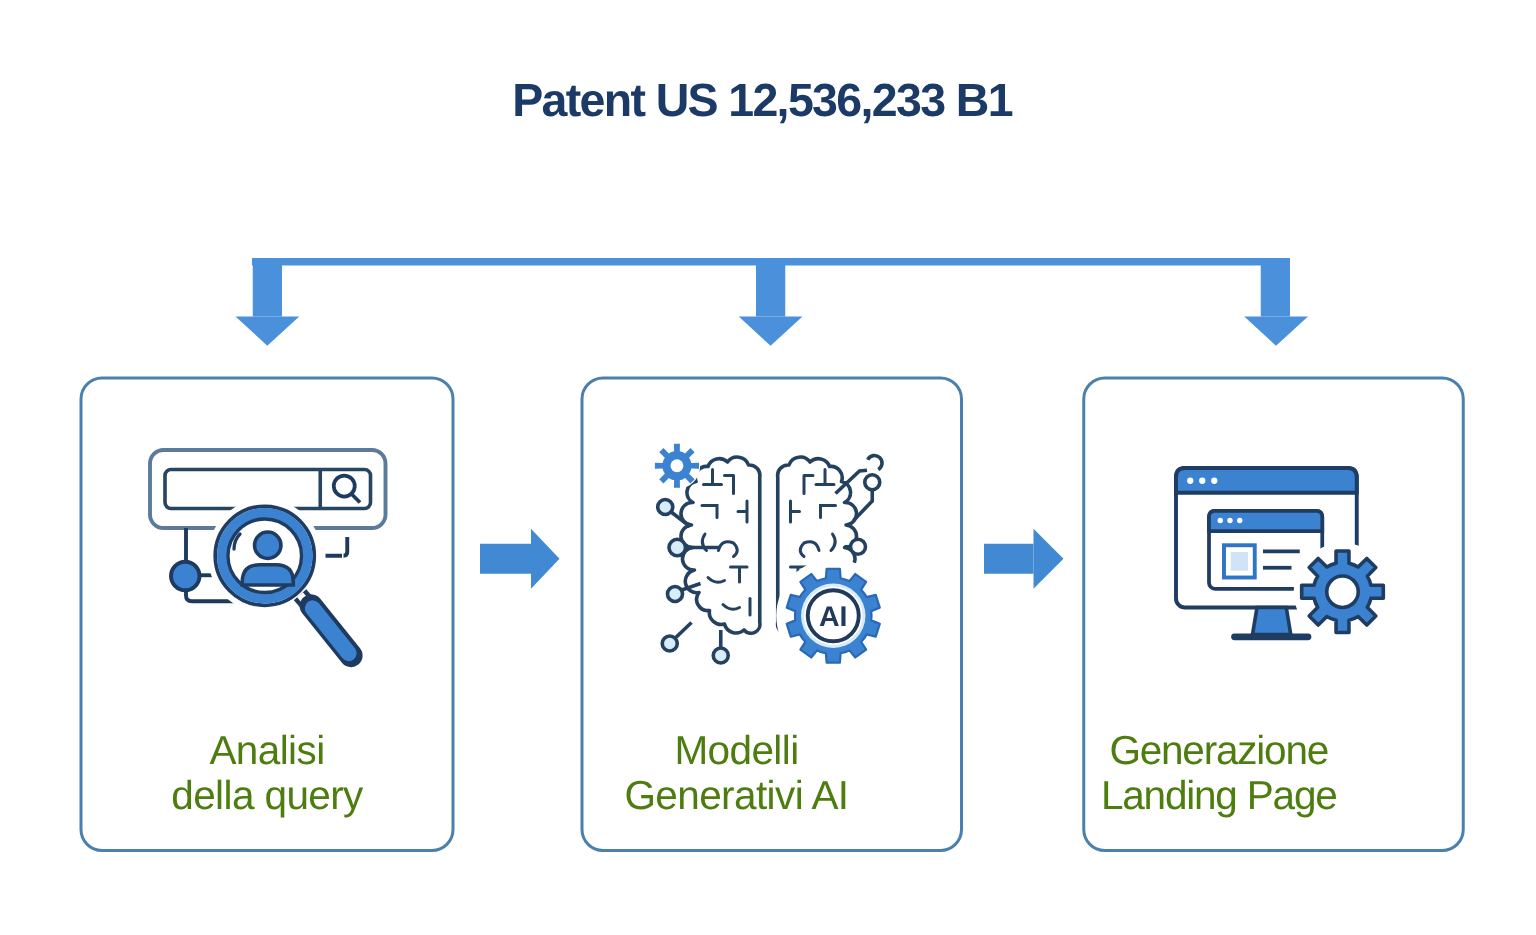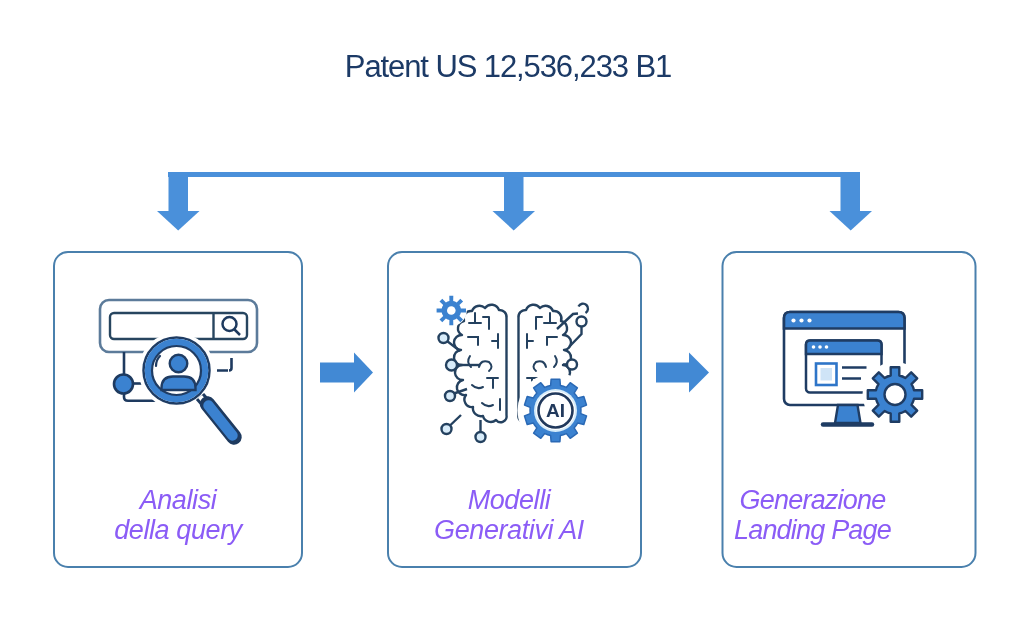--- a/index.html
+++ b/index.html
@@ -1,23 +1,23 @@
 <!DOCTYPE html>
 <html><head>
 <meta charset="utf-8">
 <style>
   html,body{margin:0;padding:0;}
   body{width:1024px;height:623px;position:relative;background:#ffffff;
        font-family:"Liberation Sans",sans-serif;overflow:hidden;}
   #title{position:absolute;left:0;top:51px;width:1016px;text-align:center;
-         font-size:31px;font-weight:normal;color:#1c3a66;line-height:1;letter-spacing:-1.1px;}
+         font-size:31px;font-weight:bold;color:#1c3a66;line-height:1;letter-spacing:-1.1px;}
   .lbl{position:absolute;text-align:center;font-size:27px;line-height:29.5px;
-       color:#8b5cf6;top:486px;letter-spacing:-0.4px;font-style:italic;}
+       color:#4d7c0f;top:486px;letter-spacing:-0.4px;}
   #l1{left:54px;width:248px;}
-  #l2{left:386px;width:246px;}
+  #l2{left:368px;width:246px;}
   #l3{left:686px;width:253px;letter-spacing:-0.8px;}
   svg{position:absolute;left:0;top:0;}
 </style>
 </head>
 <body>
 <div id="title">Patent US 12,536,233 B1</div>
 <svg width="1024" height="623" viewBox="0 0 1024 623">
 
   <rect x="168" y="172" width="692" height="5" fill="#4a90da"></rect>
 

